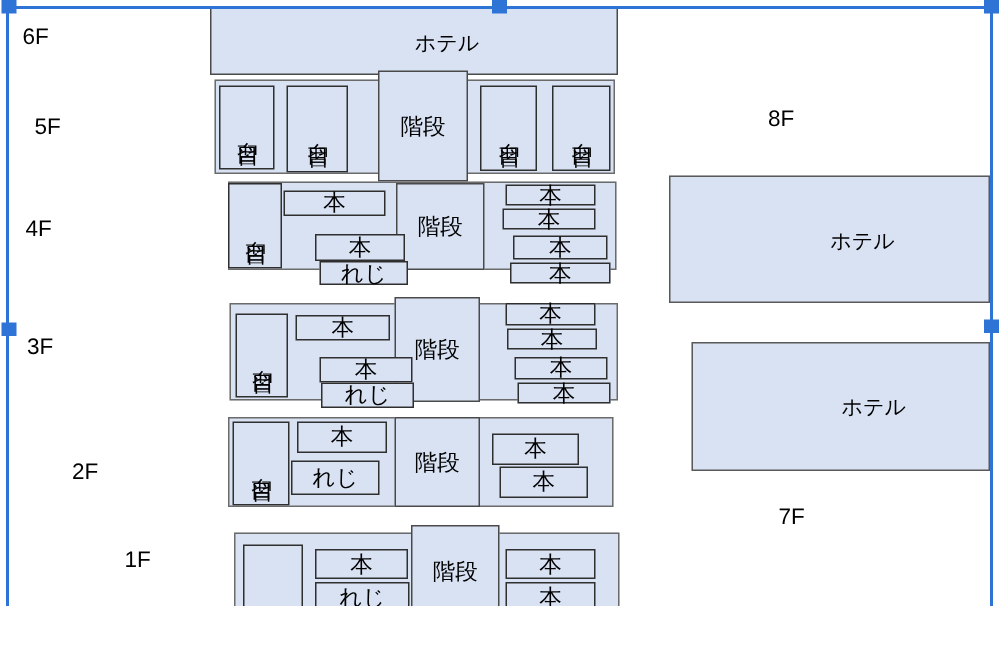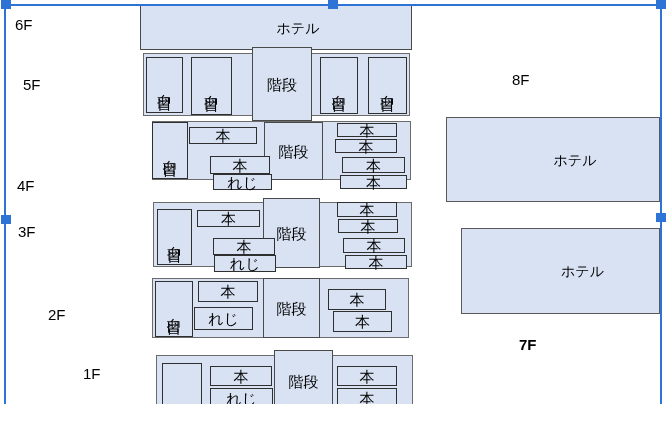--- a/index.html
+++ b/index.html
@@ -34,26 +34,26 @@
   <div class="sel-line" style="left:4px;top:4px;width:1.5px;height:424px;"></div>
   <div class="sel-line" style="left:660px;top:4px;width:1.5px;height:424px;"></div>
   <div class="sel-handle" style="left:1px;top:0px;"></div>
   <div class="sel-handle" style="left:328px;top:0px;"></div>
   <div class="sel-handle" style="left:656px;top:0px;"></div>
   <div class="sel-handle" style="left:1px;top:215px;"></div>
   <div class="sel-handle" style="left:656px;top:213px;"></div>
 
   <div class="flabel" style="left:15px;top:16px;">6F</div>
   <div class="flabel" style="left:23px;top:76px;">5F</div>
-  <div class="flabel" style="left:17px;top:144px;margin-top:33px;">4F</div>
+  <div class="flabel" style="left:17px;top:144px;">4F</div>
   <div class="flabel" style="left:18px;top:223px;">3F</div>
   <div class="flabel" style="left:48px;top:306px;">2F</div>
   <div class="flabel" style="left:71px;top:365px;margin-left:12px;">1F</div>
   <div class="flabel" style="left:512px;top:71px;">8F</div>
-  <div class="flabel" style="left:519px;top:336px;font-weight:bold;">7F</div>
+  <div class="flabel" style="left:519px;top:336px;">7F</div>
 
   <div class="shape bigroom" style="left:140px;top:5px;width:272px;height:45px;border-color:#4a4a4a;">
     <span>ホテル</span>
   </div>
 
   <div class="shape slab" style="left:143px;top:53px;width:267px;height:63px;"></div>
   <div class="shape room" style="left:146px;top:57px;width:37px;height:56px;">
     <span class="vtext">自習</span>
   </div>
   <div class="shape room" style="left:191px;top:57px;width:41px;height:58px;">

